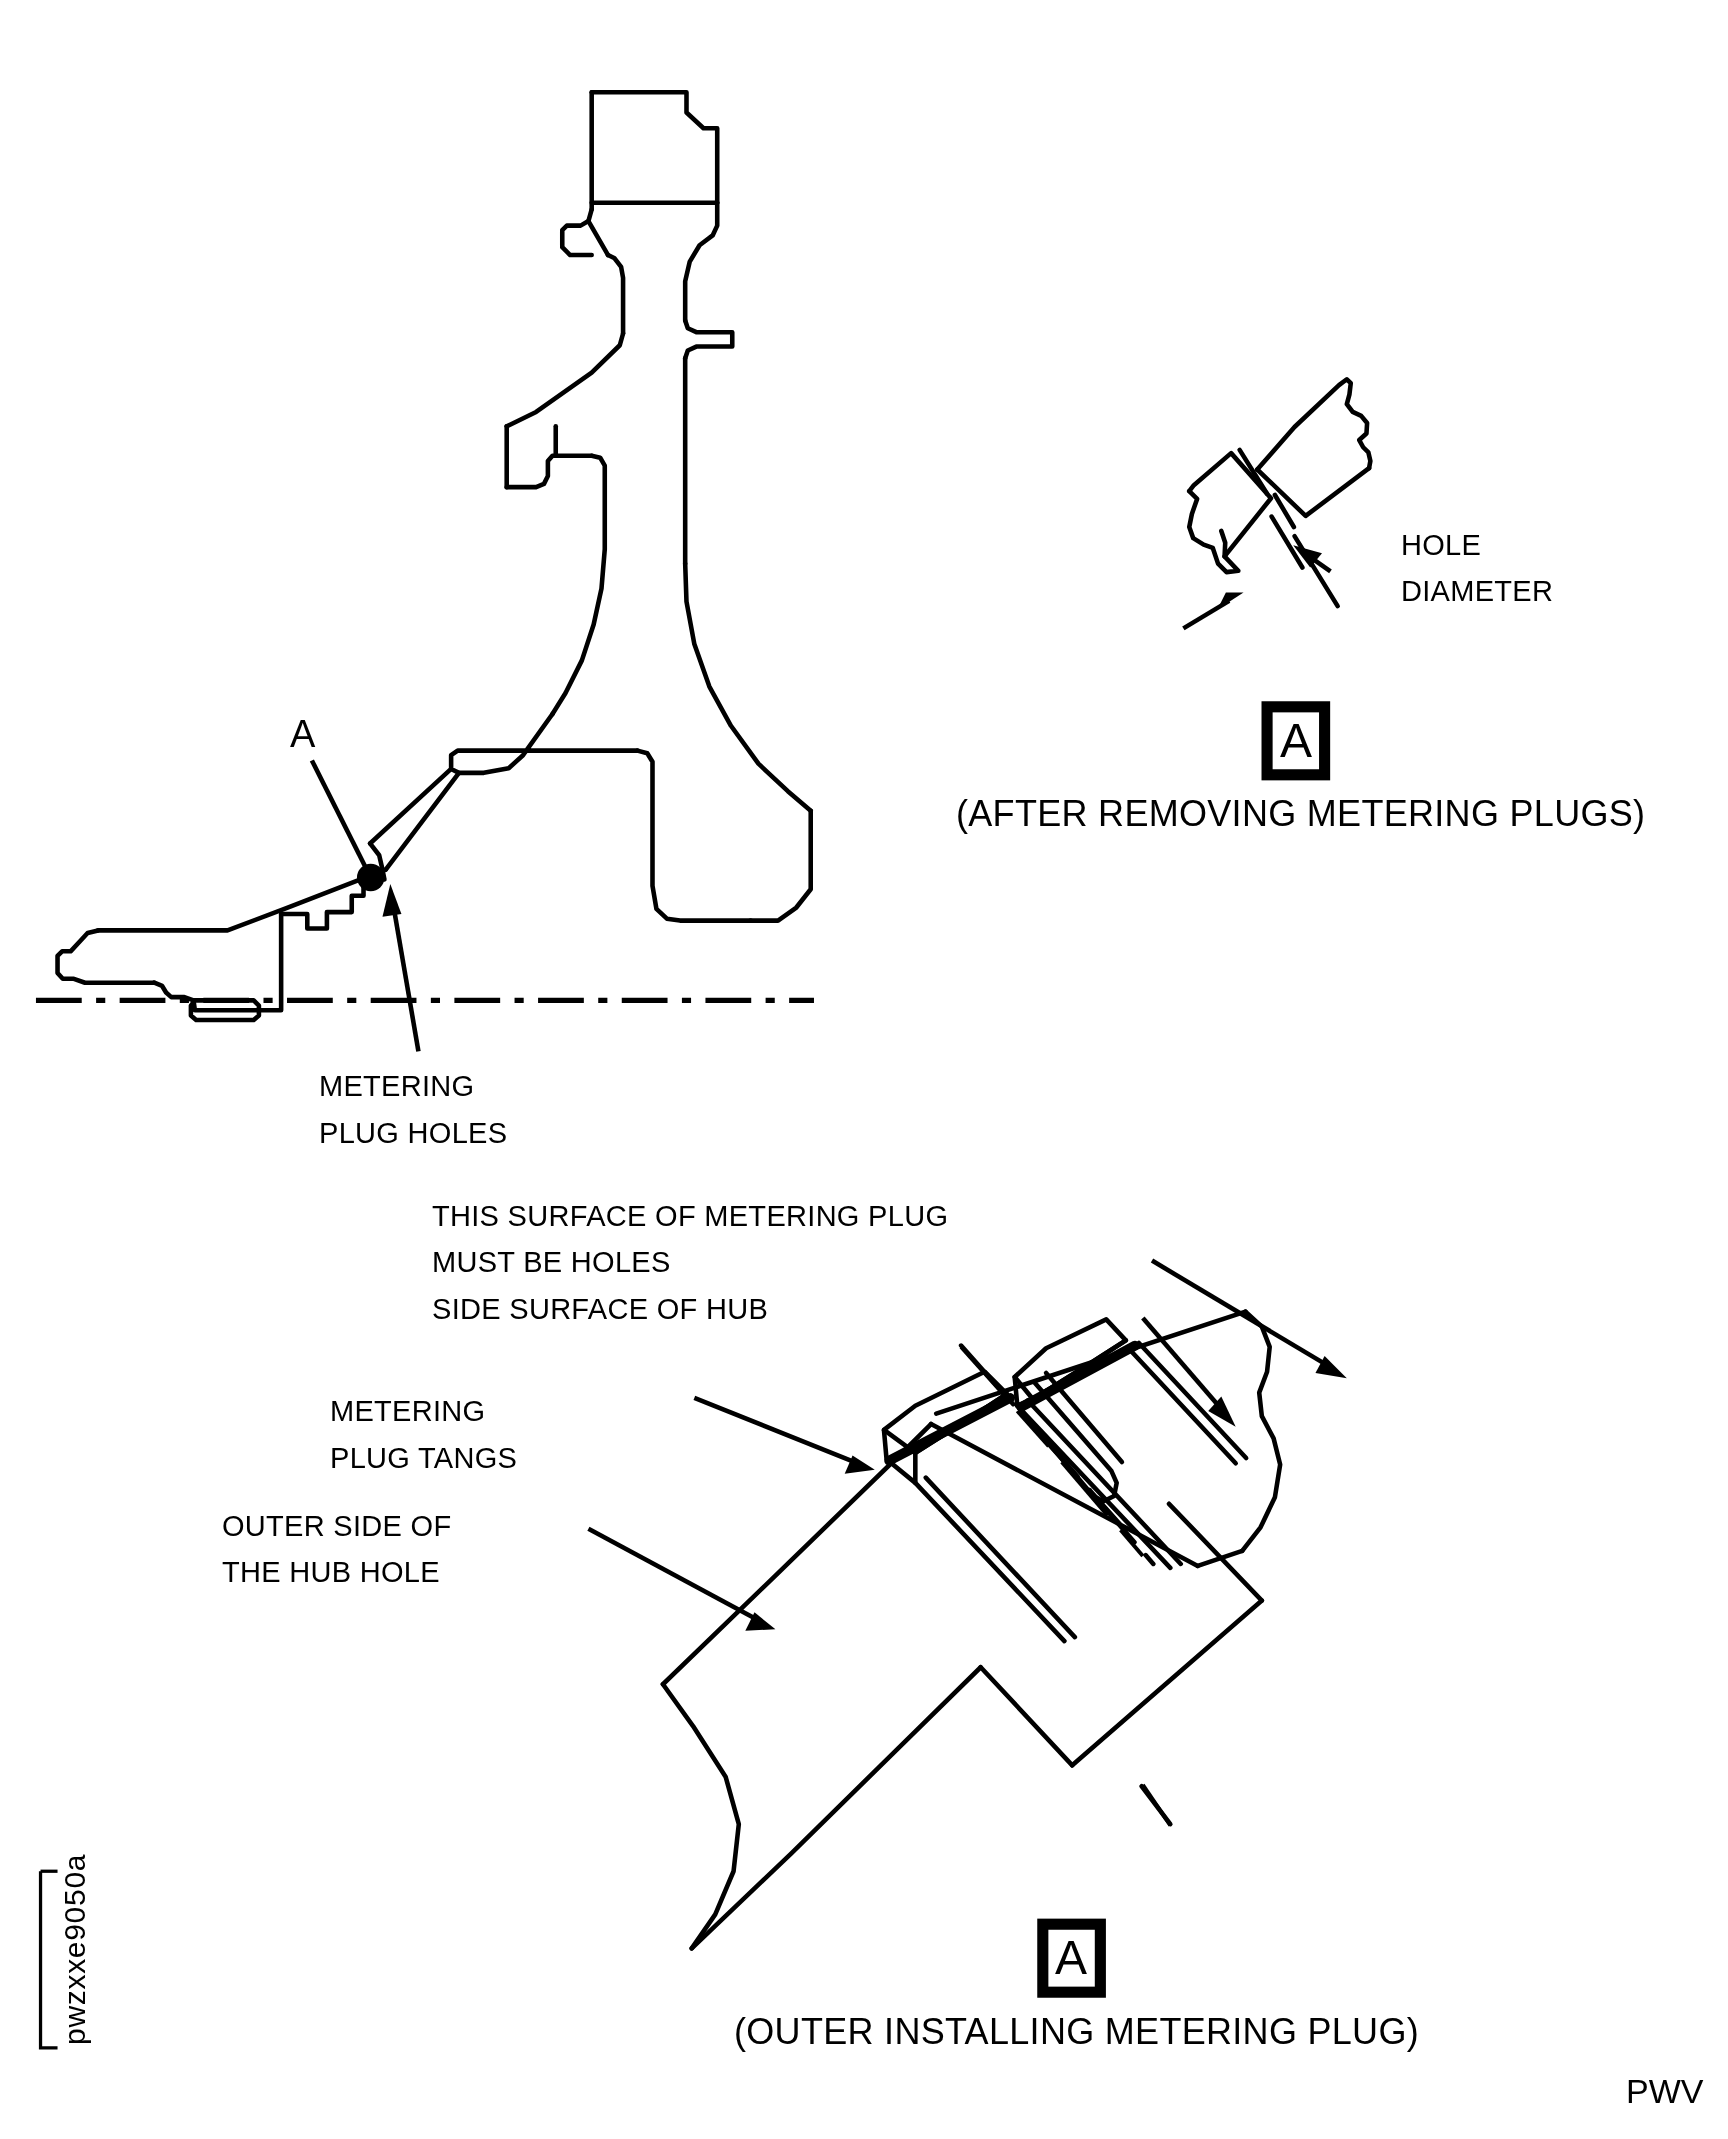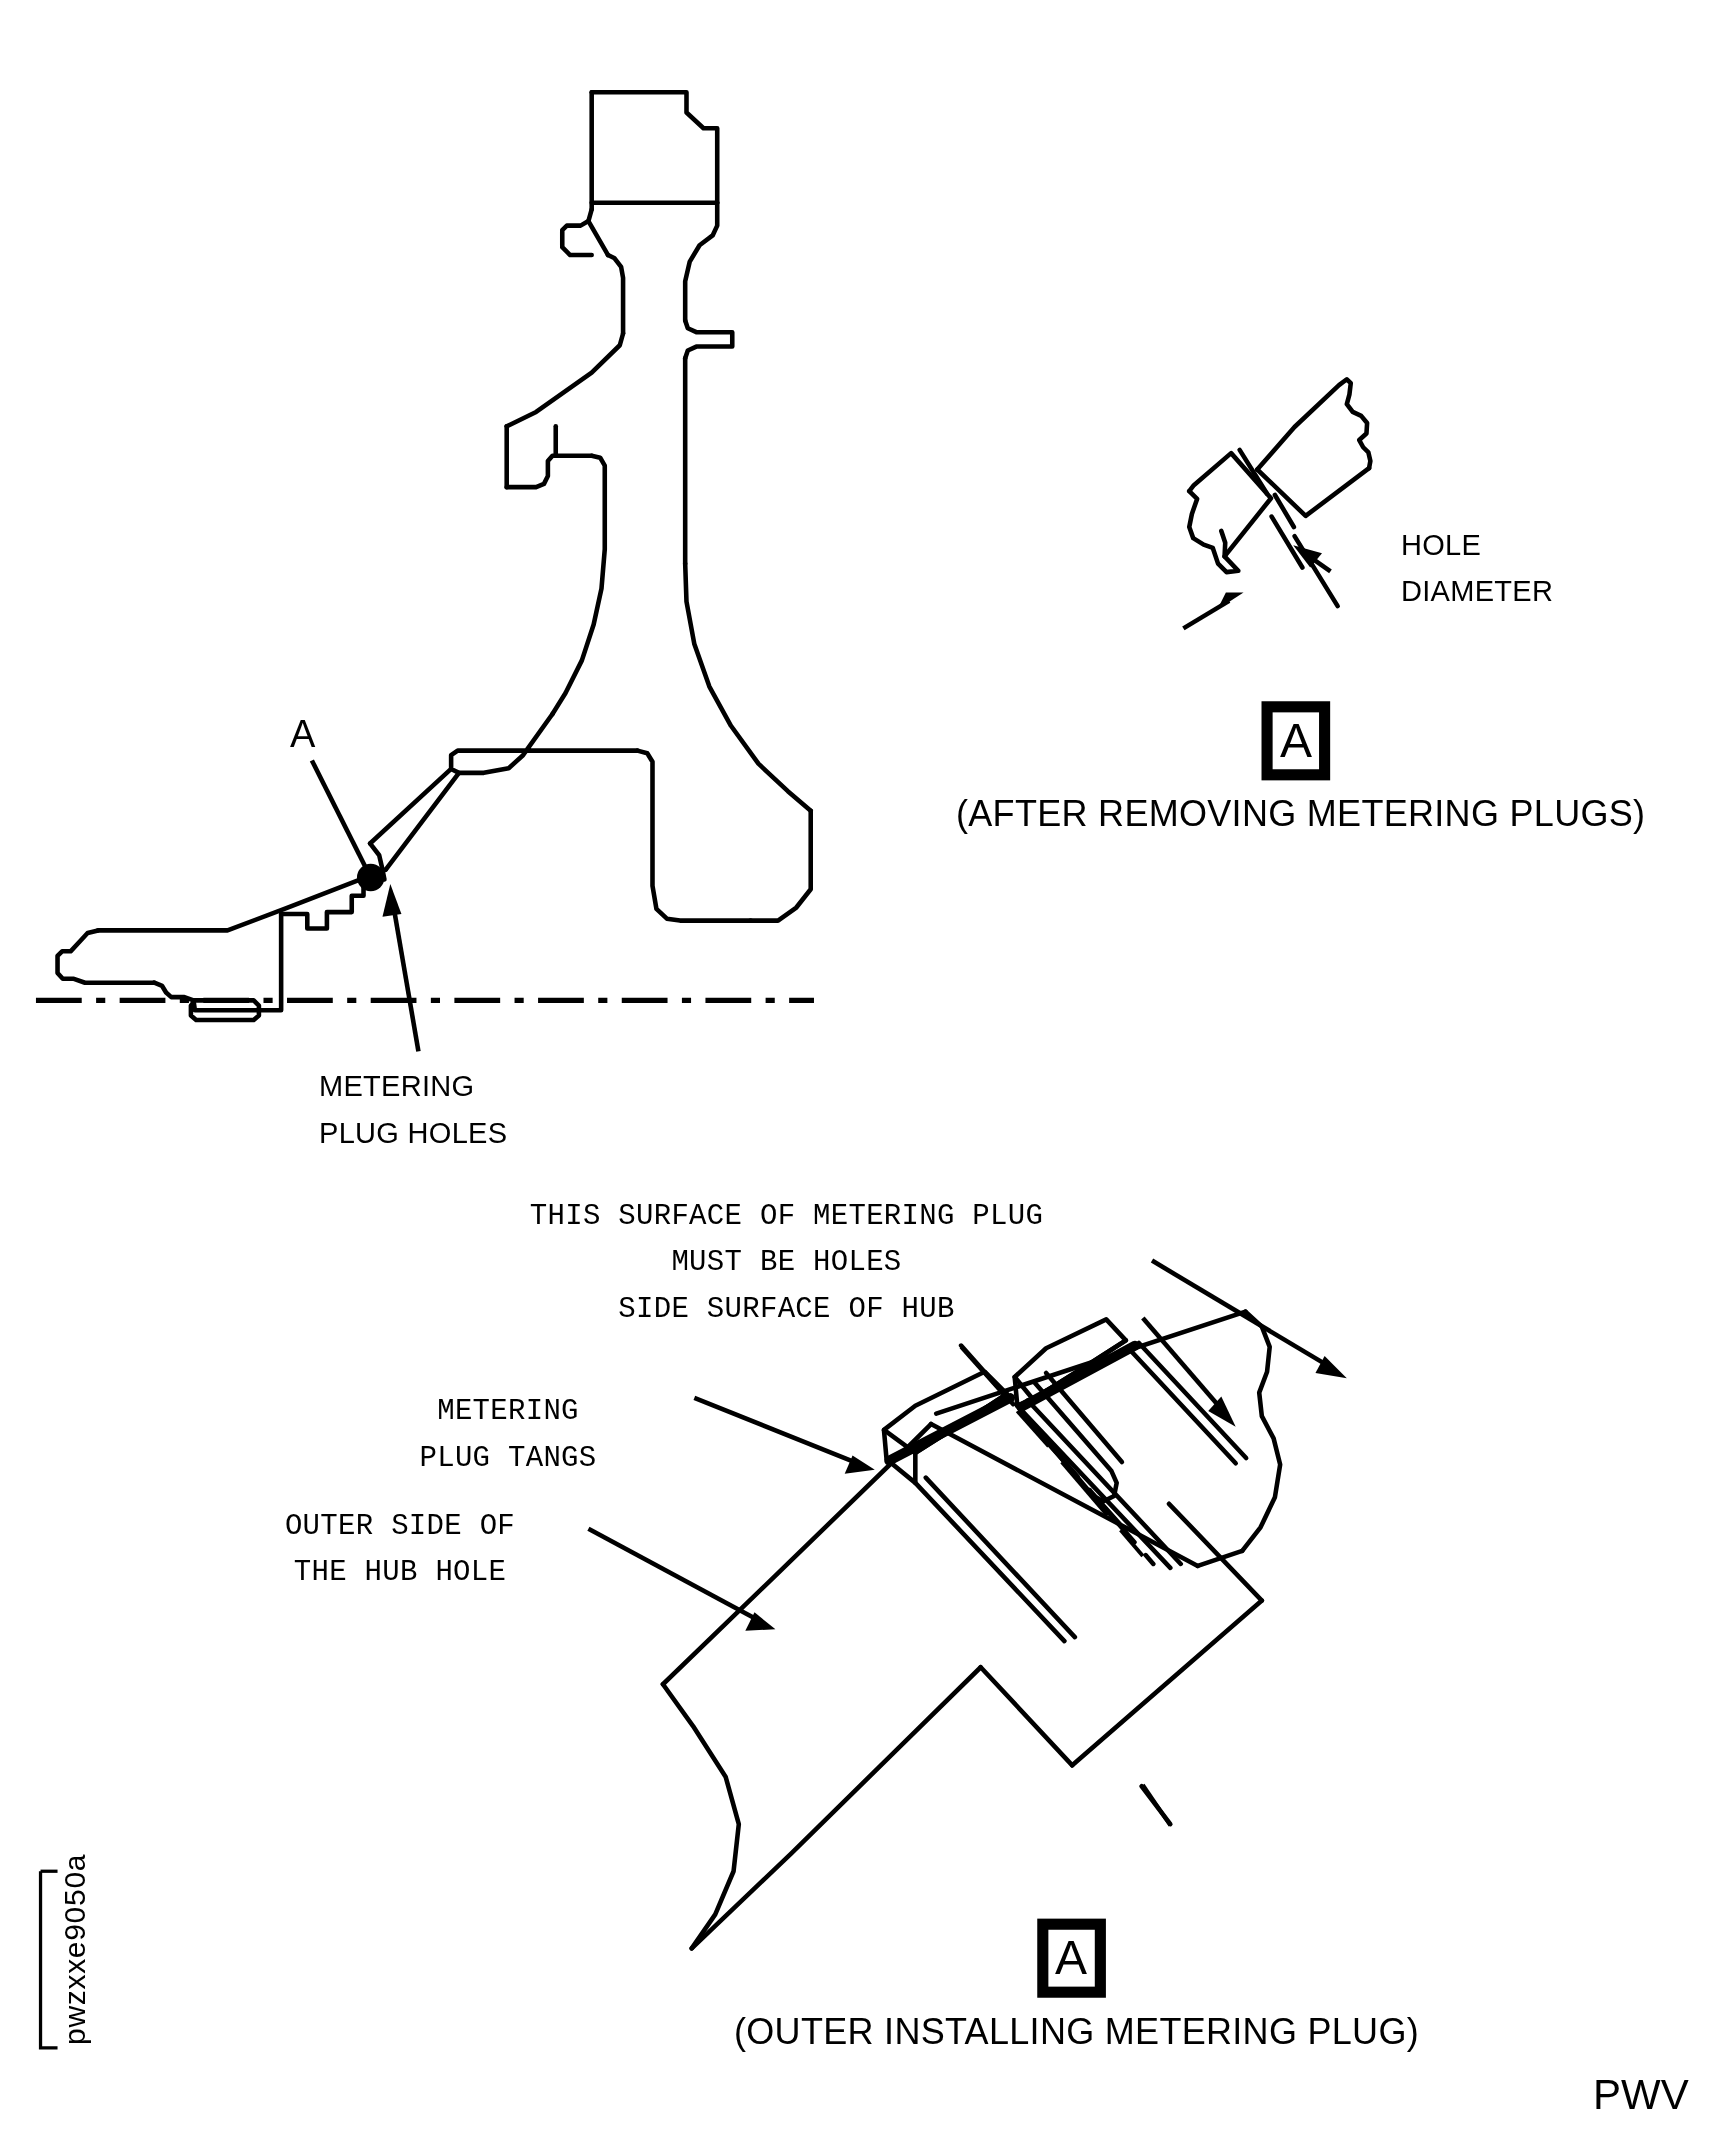--- a/index.html
+++ b/index.html
@@ -28,28 +28,28 @@
   .txt {
     position: absolute;
     white-space: pre;
     font-family: "Liberation Sans", sans-serif;
     color: #000000;
     line-height: 1.0;
   }
   .t-label   { font-size: 29px; letter-spacing: 0.3px; }
   .t-caption { font-size: 36px; letter-spacing: 0.3px; }
   .t-mark    { font-size: 38px; }
-  .t-corner  { font-size: 42px; }
+  .t-corner  { font-size: 34px; margin-left: 33px; }
   .t-vert {
     font-size: 30px;
     transform-origin: left top;
     transform: rotate(-90deg);
     letter-spacing: 0.7px;
   }
-  .right-al { text-align: center; font-family: Liberation Mono, monospace; }
+  .right-al { text-align: left; }
 </style>
 </head>
 <body>
 
 <div id="page">
 
   <svg id="art" viewBox="0 0 2643 3273" xmlns="http://www.w3.org/2000/svg">
 
     <g fill="none" stroke="#000000" stroke-width="7" stroke-linecap="round" stroke-linejoin="round">
 

